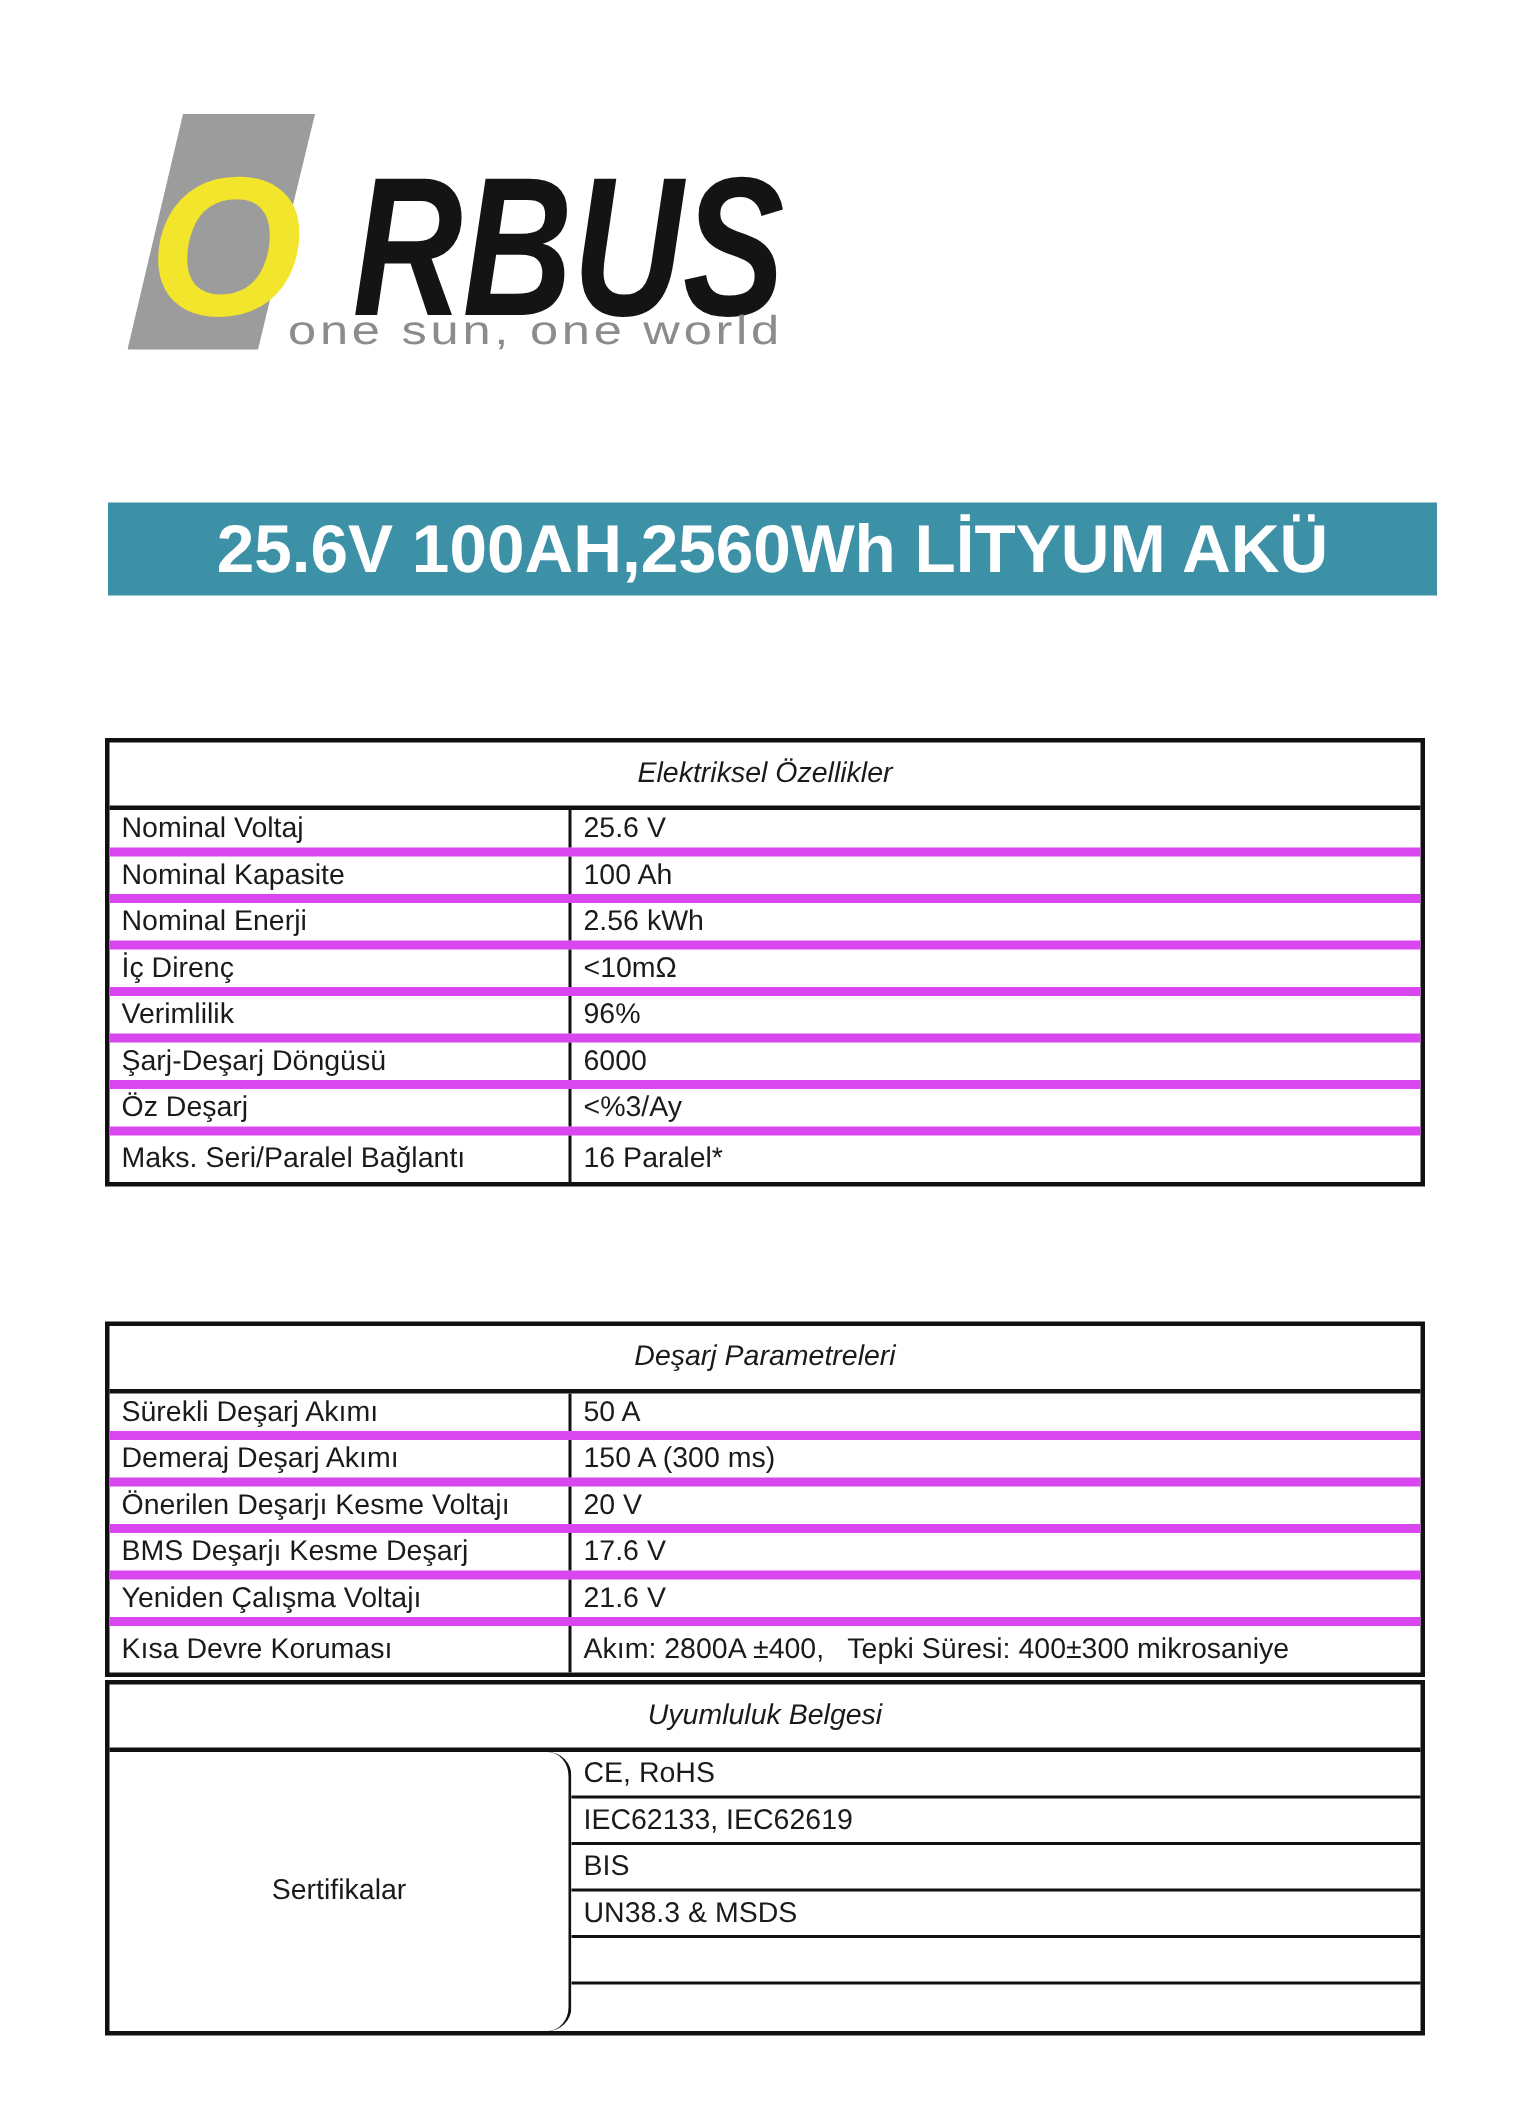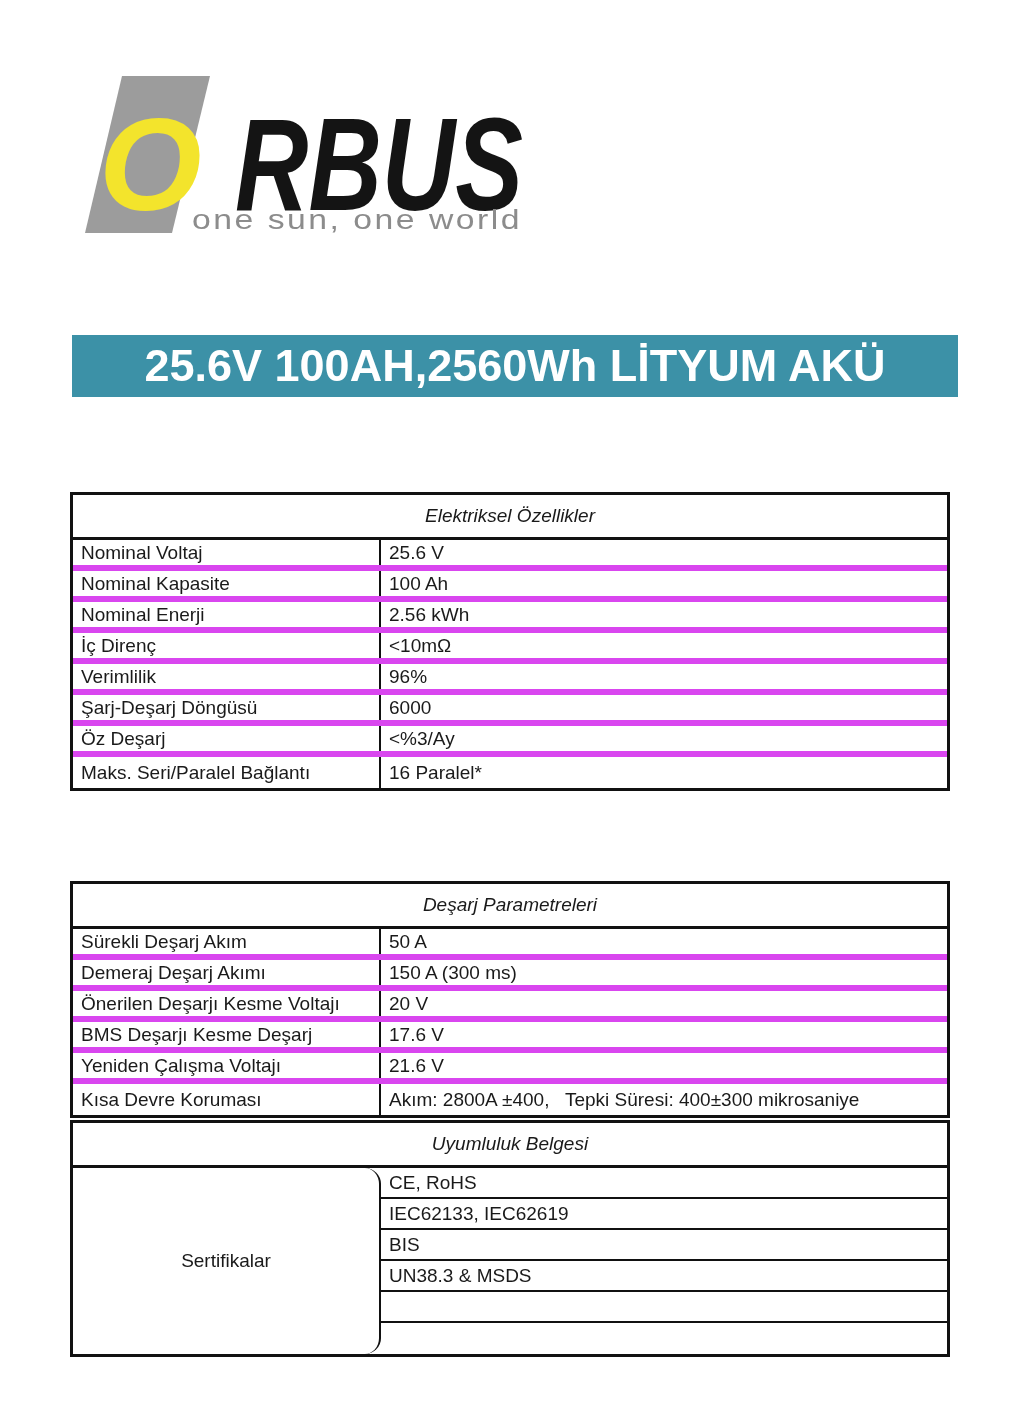--- a/index.html
+++ b/index.html
@@ -101,21 +101,21 @@
   </div>
   <div class="t-row">
     <div class="t-label">Maks. Seri/Paralel Bağlantı</div>
     <div class="t-value">16 Paralel*</div>
   </div>
 </div>
 
 <div class="spec-table" style="top:838px;margin-top:43px;">
   <div class="t-title">Deşarj Parametreleri</div>
   <div class="t-row">
-    <div class="t-label">Sürekli Deşarj Akım</div>
+    <div class="t-label">Sürekli Deşarj Akımı</div>
     <div class="t-value">50 A</div>
   </div>
   <div class="t-row">
     <div class="t-label">Demeraj Deşarj Akımı</div>
     <div class="t-value">150 A (300 ms)</div>
   </div>
   <div class="t-row">
     <div class="t-label">Önerilen Deşarjı Kesme Voltajı</div>
     <div class="t-value">20 V</div>
   </div>

